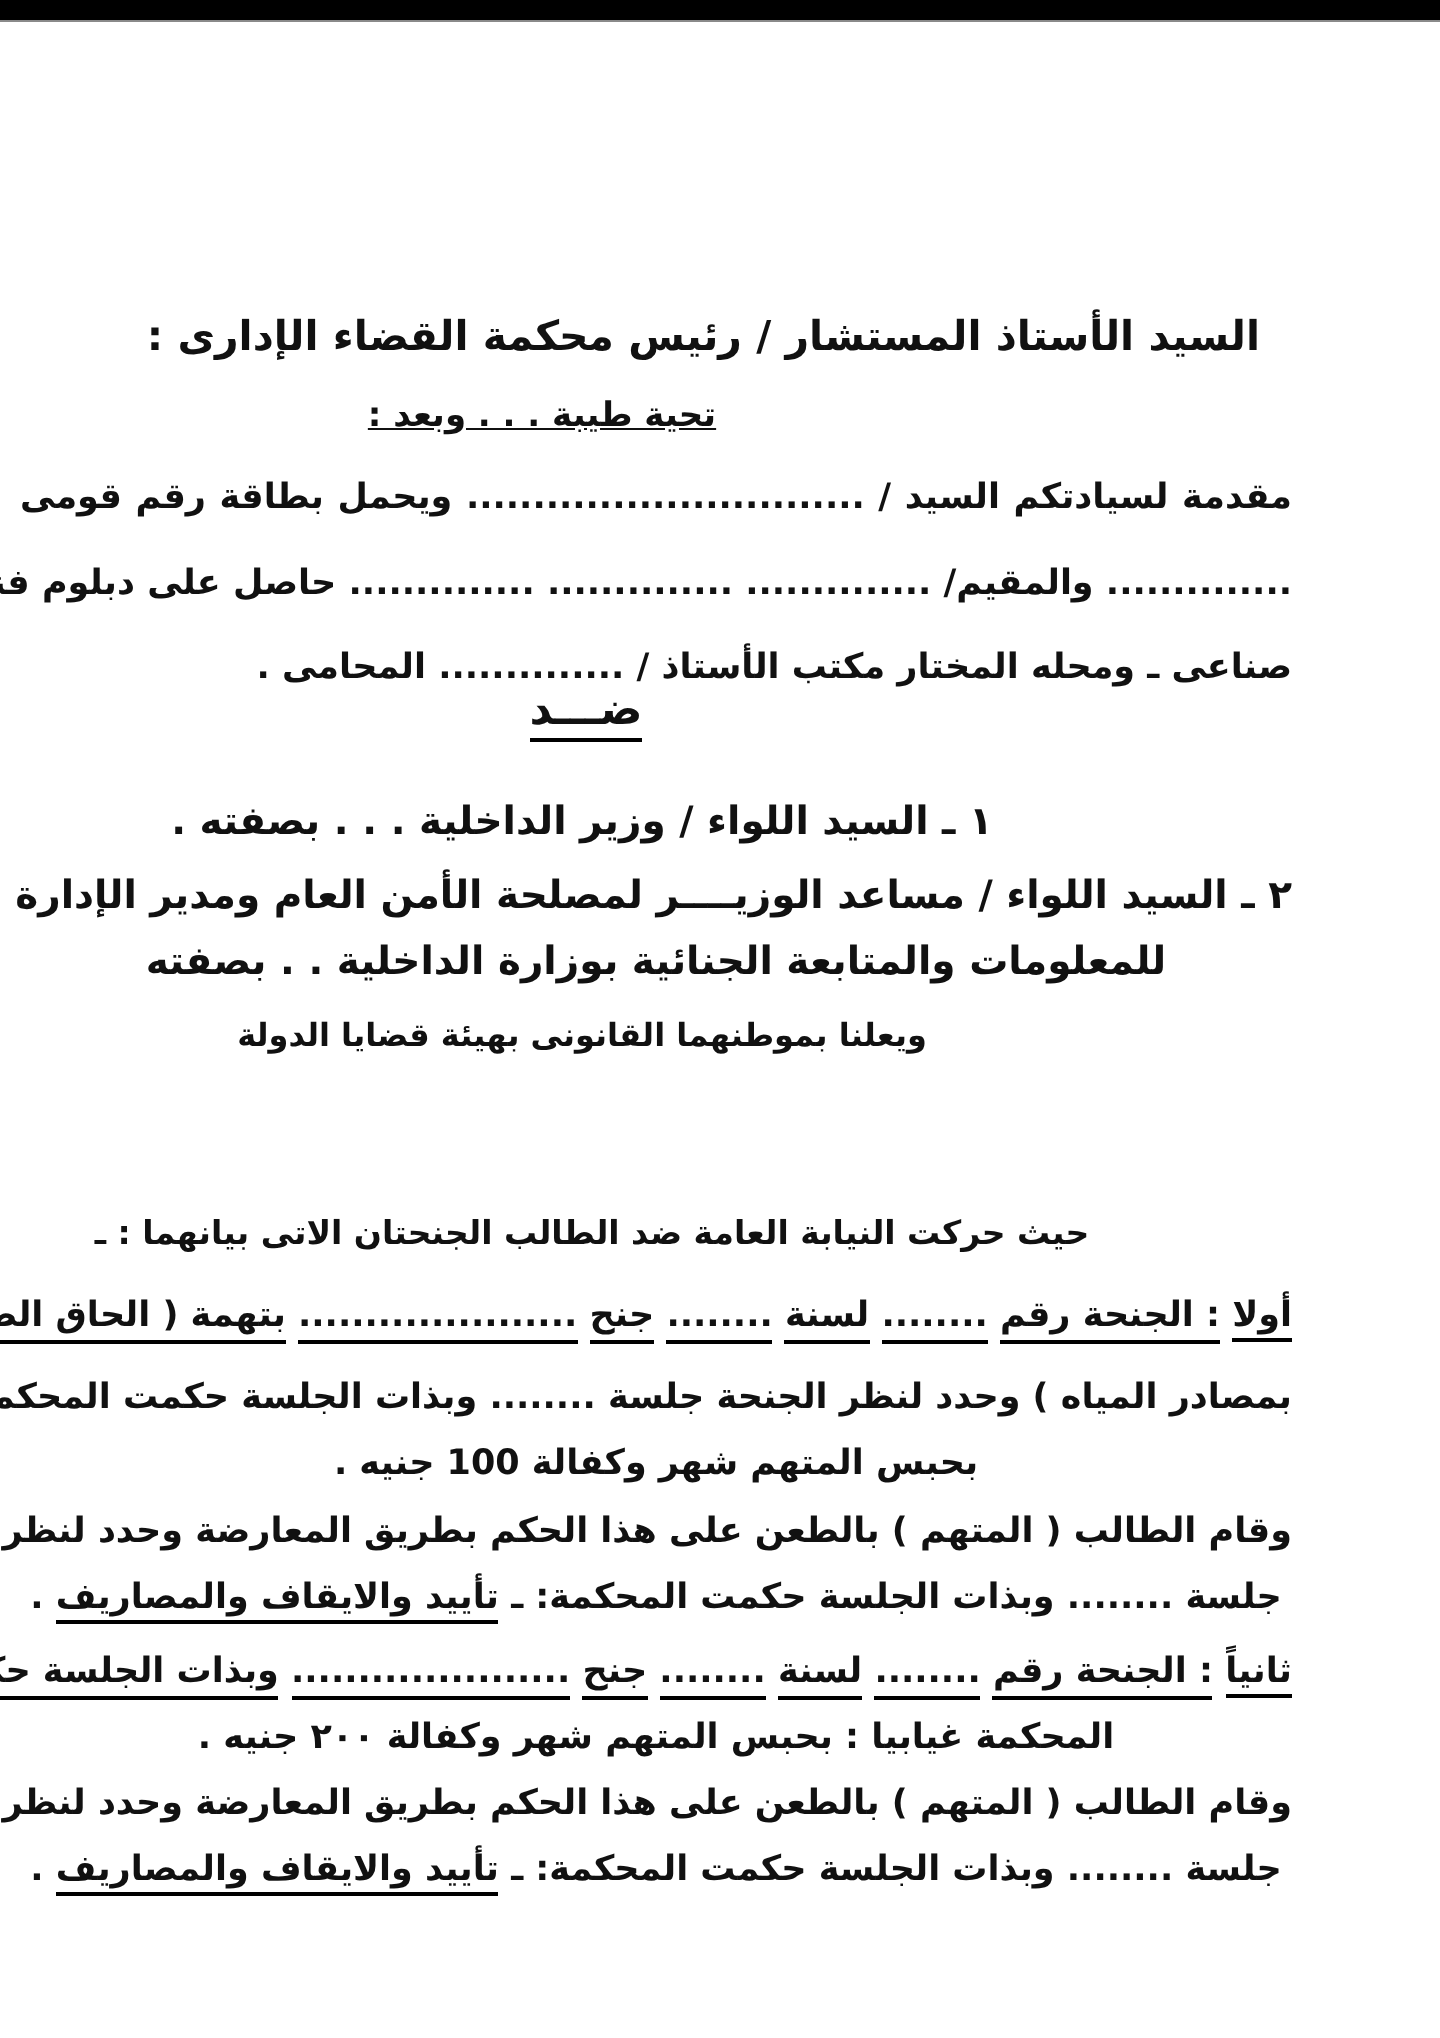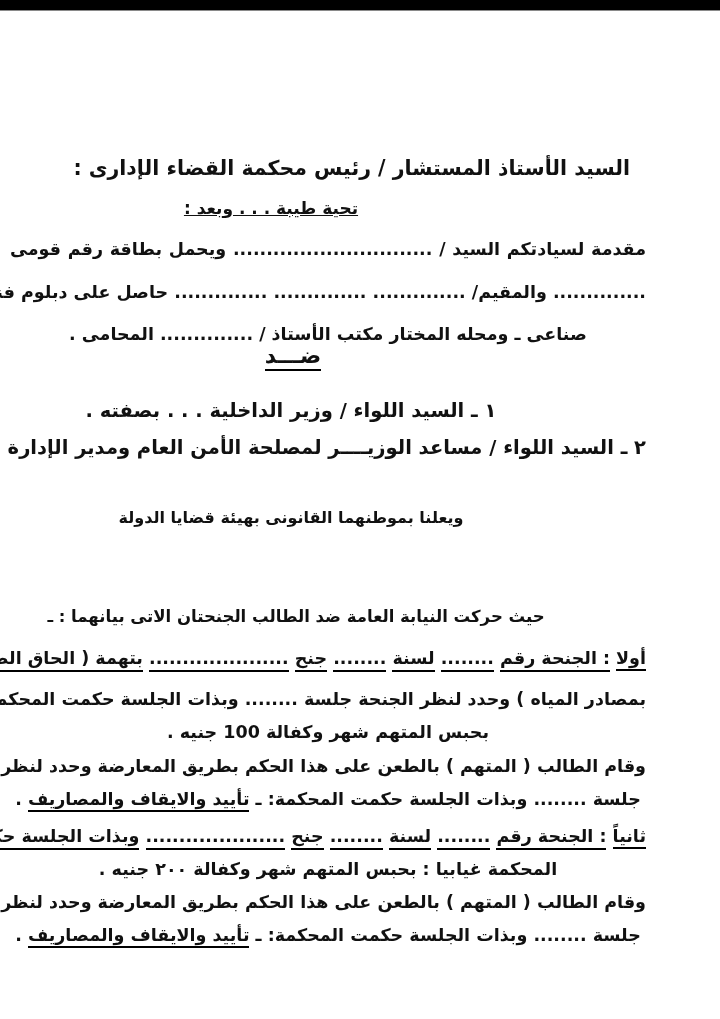--- a/index.html
+++ b/index.html
@@ -91,21 +91,20 @@
     font-size: 17.5px;
     text-align: justify;
     text-align-last: justify;
   }
   .applicant-3 {
     position: absolute;
     top: 313px;
     right: 10px;
     left: 10px;
     font-size: 17.5px;
-    text-align: center;
   }
 
   
   .against-head {
     position: absolute;
     top: 332px;
     right: 0;
     width: 700px;
     text-align: center;
     font-size: 22px;
@@ -248,20 +247,21 @@
       <span>..............</span>
       <span>المحامى .</span>
     </div>
 
     <div class="ln against-head">
       <span class="u">ضـــد</span>
     </div>
 
     <div class="ln defendant-1">١ ـ السيد اللواء / وزير الداخلية . . . بصفته .</div>
     <div class="ln defendant-2a">٢ ـ السيد اللواء / مساعد الوزيــــر لمصلحة الأمن العام ومدير الإدارة العامة</div>
+    <div class="ln defendant-2b">للمعلومات والمتابعة الجنائية بوزارة الداخلية . .  بصفته</div>
     <div class="ln notice-line">ويعلنا بموطنهما القانونى بهيئة قضايا الدولة</div>
 
     <div class="ln whereas">حيث حركت النيابة العامة ضد الطالب الجنحتان الاتى بيانهما : ـ</div>
 
     <div class="ln charge-line jline c1-l1">
       <span class="ord">أولا</span>
       <span class="blank-underline">:    الجنحة رقم</span>
       <span class="blank-underline">........</span>
       <span class="blank-underline">لسنة</span>
       <span class="blank-underline">........</span>

